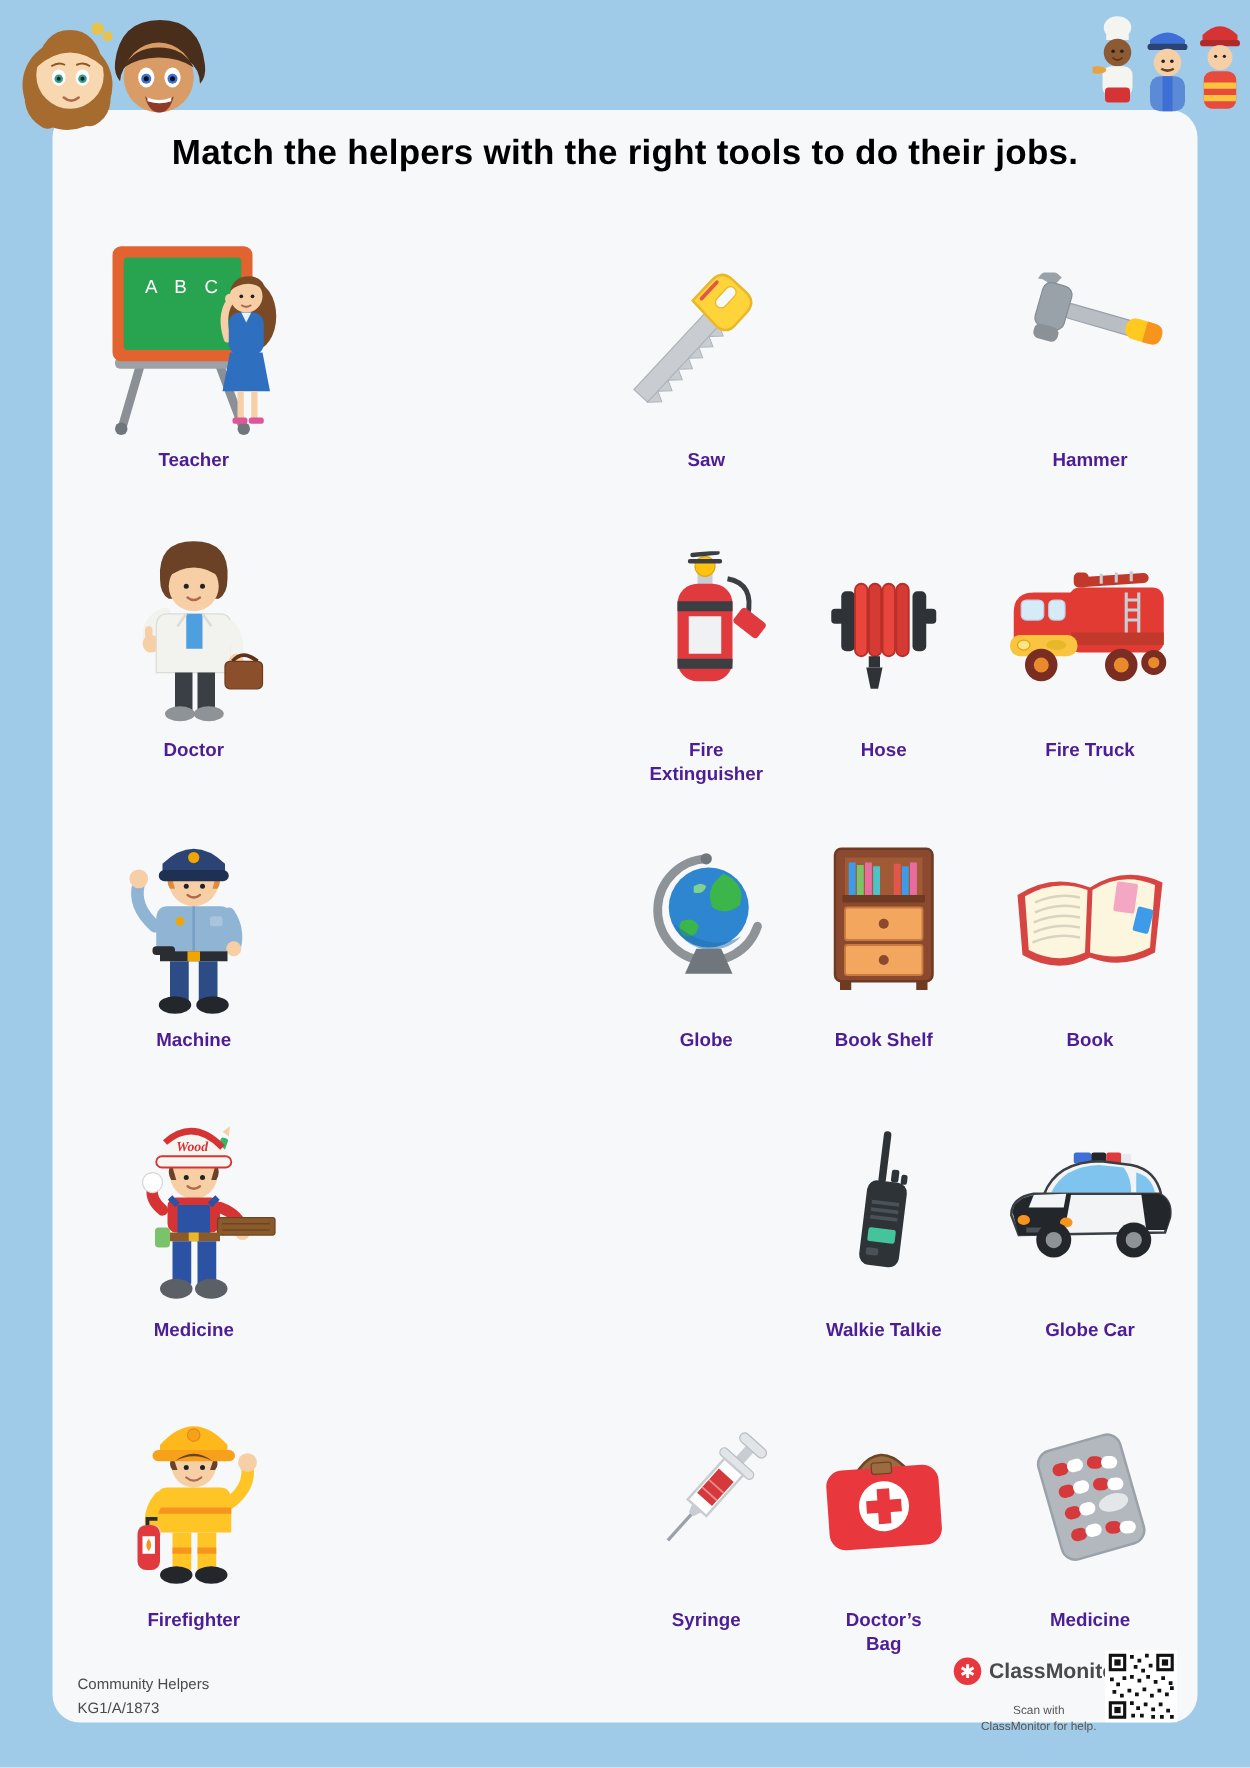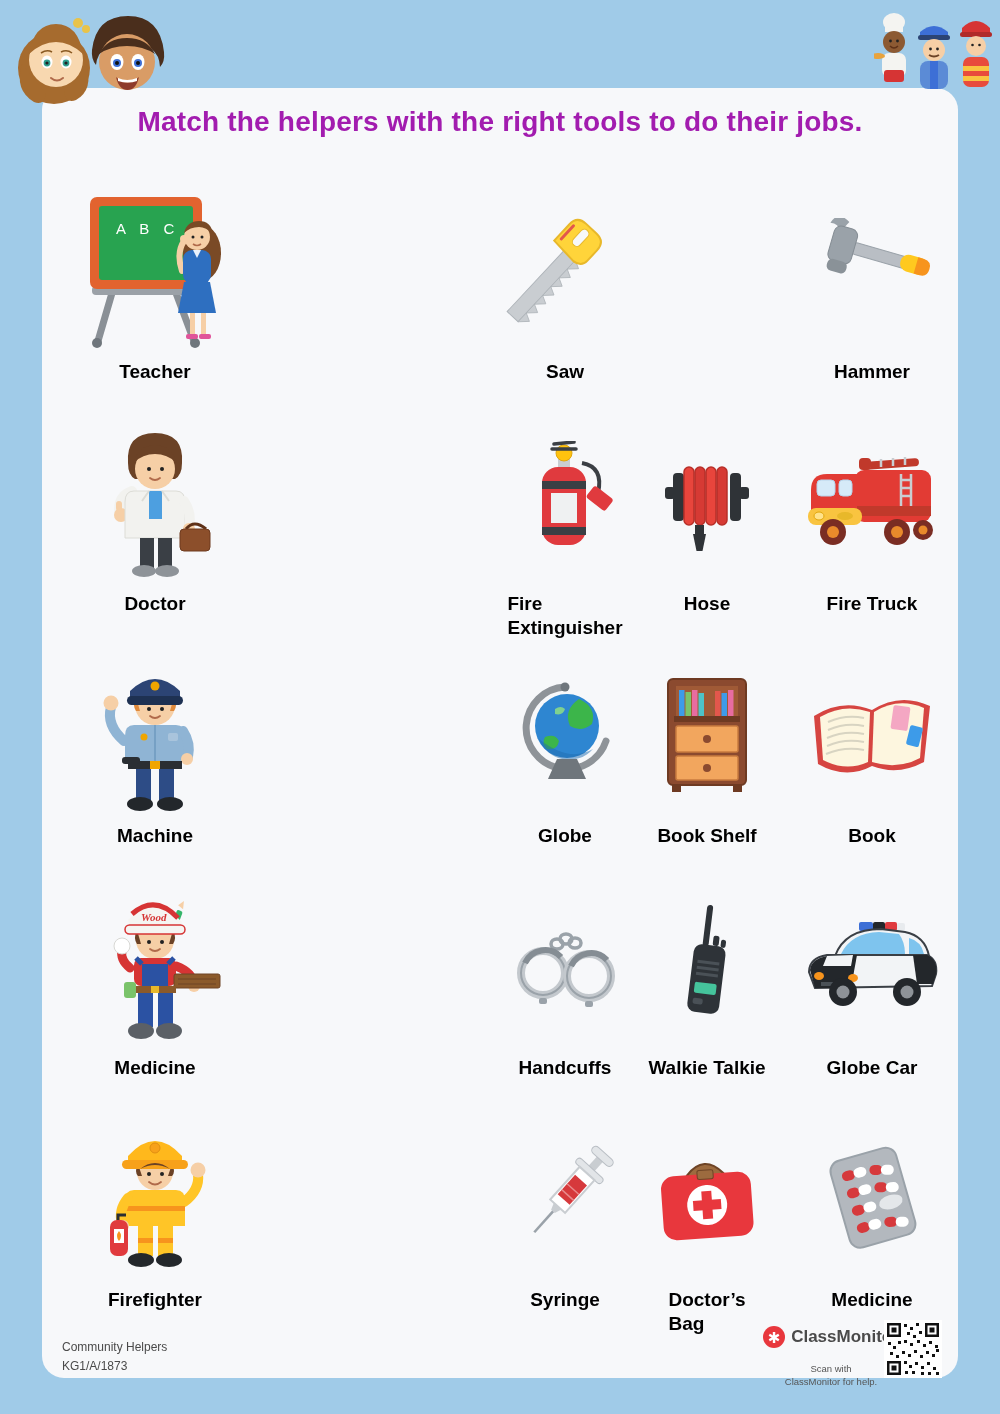--- a/index.html
+++ b/index.html
@@ -9,36 +9,36 @@
     background:#A0CBE8;
     font-family:"Liberation Sans", sans-serif;
     overflow:hidden;
   }
   .card {
     position:absolute; left:42px; top:88px; width:916px; height:1290px;
     background:#F7F8FA; border-radius:22px;
   }
   .title {
     position:absolute; left:0; right:0; top:106px;
-    text-align:center; font-size:28px; font-weight:600; color:#a21caf;
+    text-align:center; font-size:28px; font-weight:600; color:#000000;
     letter-spacing:.2px;
   }
   .deco-tl { position:absolute; left:8px;  top:6px;  width:172px; height:102px; }
   .deco-tr { position:absolute; left:874px; top:8px; width:122px; height:96px; }
 
   .row  { position:absolute; left:0; width:856px; height:232px; }
   .cell { position:absolute; display:flex; flex-direction:column; align-items:center; }
   .icon-box { height:172px; display:flex; align-items:center; justify-content:center; }
   .helper-cell { left:58px;  width:194px; }
   .tc1 { left:493px; width:144px; }
   .tc2 { left:637px; width:140px; }
   .tc3 { left:792px; width:160px; }
   .cell-label {
-    margin-top:4px; font-size:19px; font-weight:700; color:#000000;
-    text-align:left; line-height:1.26; white-space:pre-line;
+    margin-top:4px; font-size:15px; font-weight:700; color:#4c1d95;
+    text-align:center; line-height:1.26; white-space:pre-line;
   }
 
   .footer-left {
     position:absolute; left:62px; top:1338px;
     font-size:12px; color:#4A4A4A; line-height:1.55;
   }
   .brand {
     position:absolute; left:752px; top:1326px; width:158px;
     display:flex; flex-direction:column; align-items:center;
   }
@@ -411,40 +411,20 @@
         <rect x="44" y="98" width="12" height="16" rx="3" fill="#7AC36A"></rect>
         <rect x="58" y="109" width="15" height="34" fill="#2B52A3"></rect>
         <rect x="78" y="109" width="15" height="34" fill="#2B52A3"></rect>
         <ellipse cx="61" cy="147" rx="13" ry="8" fill="#5B6066"></ellipse>
         <ellipse cx="89" cy="147" rx="13" ry="8" fill="#5B6066"></ellipse>
       </svg>
     </div>
     <div class="cell-label">Medicine</div>
   </div>
 
-  <div class="cell tc1">
-    <div class="icon-box">
-      <svg width="120" height="96" viewBox="0 0 120 96">
-        <g fill="none" stroke="#9AA2A9" stroke-width="3.5">
-          <ellipse cx="52" cy="26" rx="6" ry="5"></ellipse>
-          <ellipse cx="61" cy="21" rx="6" ry="5"></ellipse>
-          <ellipse cx="70" cy="25" rx="6" ry="5"></ellipse>
-        </g>
-        <circle cx="38" cy="55" r="22" fill="none" stroke="#C3C8CD" stroke-width="8"></circle>
-        <circle cx="38" cy="55" r="22" fill="none" stroke="#9AA2A9" stroke-width="2"></circle>
-        <path d="M20 45 a22 22 0 0 1 36 -6" fill="none" stroke="#858D94" stroke-width="6"></path>
-        <circle cx="84" cy="58" r="22" fill="none" stroke="#C3C8CD" stroke-width="8"></circle>
-        <circle cx="84" cy="58" r="22" fill="none" stroke="#9AA2A9" stroke-width="2"></circle>
-        <path d="M66 48 a22 22 0 0 1 36 -6" fill="none" stroke="#858D94" stroke-width="6"></path>
-        <rect x="34" y="80" width="8" height="6" rx="2" fill="#9AA2A9"></rect>
-        <rect x="80" y="83" width="8" height="6" rx="2" fill="#9AA2A9"></rect>
-      </svg>
-    </div>
-    <div class="cell-label">Handcuffs</div>
-  </div>
 
   <div class="cell tc2">
     <div class="icon-box">
       <svg width="110" height="126" viewBox="0 0 110 126">
         <g transform="rotate(7 55 63)">
           <rect x="48" y="2" width="6" height="42" rx="3" fill="#2E3338"></rect>
           <rect x="58" y="32" width="6" height="10" rx="2" fill="#2E3338"></rect>
           <rect x="66" y="35" width="5" height="8" rx="2" fill="#2E3338"></rect>
           <rect x="40" y="42" width="32" height="68" rx="8" fill="#2E3338"></rect>
           <rect x="45" y="58" width="22" height="3" fill="#4A5157"></rect>

